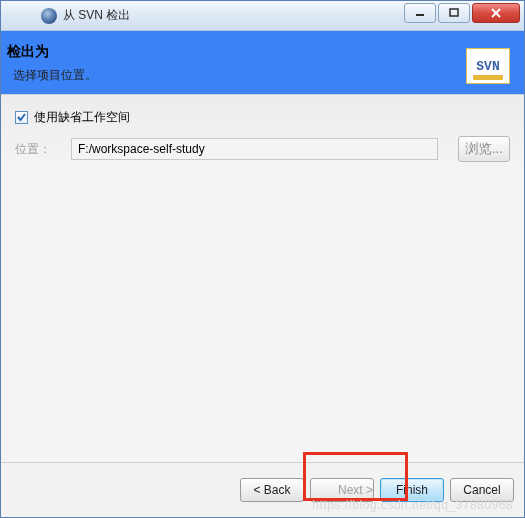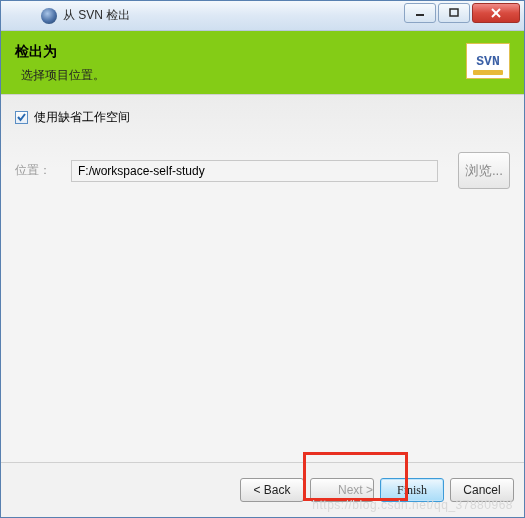--- a/index.html
+++ b/index.html
@@ -8,42 +8,42 @@
 .window { width: 525px; height: 518px; border: 1px solid #5880b0; background: #fff; display: flex; flex-direction: column; }
 
 .titlebar { height: 30px; background: linear-gradient(to bottom, #f4f8fc 0%, #dde8f5 50%, #cfdff0 100%); display: flex; align-items: center; border-bottom: 1px solid #b8c8dc; padding-left: 32px; }
 .titlebar-icon { width: 16px; height: 16px; margin: 0 6px 0 8px; background: radial-gradient(circle at 40% 35%, #a9c5e8 0%, #4a6fa5 55%, #1d3a5f 100%); border-radius: 50%; }
 .titlebar-text { flex: 1; color: #2b2b2b; font-size: 12px; }
 .tb-controls { display: flex; height: 100%; }
 .tb-btn { width: 32px; height: 20px; margin-top: 2px; margin-right: 2px; border: 1px solid #8aa4c4; border-radius: 3px; background: linear-gradient(to bottom, #f6fafd, #d6e4f2); display: flex; align-items: center; justify-content: center; }
 .tb-btn.close { width: 48px; background: linear-gradient(to bottom, #f08a86, #d84b3f 50%, #c6362a); border-color: #a03028; margin-right: 4px; }
 .tb-btn svg { display: block; }
 
-.header { background: #84cc16; padding: 12px 14px 10px 14px; display: flex; align-items: flex-start; border-bottom: 1px solid #d0d0d0; }
+.header { background: #3b82f6; padding: 12px 14px 10px 6px; display: flex; align-items: flex-end; border-bottom: 1px solid #d0d0d0; }
 .header-text { flex: 1; }
 .header-title { font-size: 14px; font-weight: bold; color: #000; margin-bottom: 6px; }
 .header-sub { font-size: 12px; color: #222; padding-left: 6px; }
 .svn-logo { width: 44px; height: 36px; border: 1px solid #e0c050; background: #fff; display: flex; align-items: center; justify-content: center; font-family: Liberation Mono, monospace; font-weight: bold; font-size: 13px; color: #3a5fa5; position: relative; }
 .svn-logo::after { content: ""; position: absolute; bottom: 3px; left: 6px; right: 6px; height: 5px; background: #e8b938; border-radius: 1px; }
 
 .body { flex: 1; background: #f3f3f3; background-image: linear-gradient(to bottom, #ececec, #f4f4f4 20%); padding: 14px; border-bottom: 1px solid #d0d0d0; }
 
-.chk-row { display: flex; align-items: center; margin-bottom: 26px; }
+.chk-row { display: flex; align-items: center; margin-bottom: 10px; }
 .chk { width: 13px; height: 13px; border: 1px solid #5b8ec4; background: linear-gradient(to bottom, #fdfdfd, #e6eef7); margin-right: 6px; display: flex; align-items: center; justify-content: center; }
 .chk svg { display: block; }
 
 .loc-row { display: flex; align-items: center; gap: 20px; }
 .loc-label { color: #9a9a9a; }
 .loc-input { flex: 1; height: 22px; border: 1px solid #c8c8c8; background: #f4f4f4; color: #000000; padding: 0 6px; font-family: inherit; font-size: 12px; }
-.loc-browse { height: 37px; padding: 0 6px; border: 1px solid #b8b8b8; background: linear-gradient(to bottom, #fdfdfd, #e6e6e6); color: #8a8a8a; border-radius: 3px; }
+.loc-browse { height: 26px; padding: 0 6px; border: 1px solid #b8b8b8; background: linear-gradient(to bottom, #fdfdfd, #e6e6e6); color: #8a8a8a; border-radius: 3px; }
 
 .footer { height: 54px; background: #f2f2f2; display: flex; align-items: center; justify-content: flex-end; padding: 0 10px; gap: 6px; }
 .btn { width: 64px; height: 24px; border: 1px solid #9a9a9a; border-radius: 3px; background: linear-gradient(to bottom, #fefefe, #e2e2e2); font-family: inherit; font-size: 12px; color: #222; }
 .btn.disabled { color: #a0a0a0; text-align: right; }
-.btn.primary { border: 1px solid #3d9bd8; background: linear-gradient(to bottom, #eef8fe, #c7e8fb 50%, #a9dcf8); box-shadow: inset 0 0 0 1px #bfe4fa; font-family: Liberation Serif, serif; }
+.btn.primary { border: 1px solid #3d9bd8; background: linear-gradient(to bottom, #eef8fe, #c7e8fb 50%, #a9dcf8); box-shadow: inset 0 0 0 1px #bfe4fa; }
 
 .highlight-box { position: absolute; border: 3px solid #e83020; pointer-events: none; }
 
 .watermark { position: absolute; bottom: 6px; right: 12px; color: #d8d8d8; font-family: Arial, sans-serif; font-size: 12px; letter-spacing: 0.5px; pointer-events: none; }
 </style>
 </head>
 <body>
 
 <div class="window">
 

